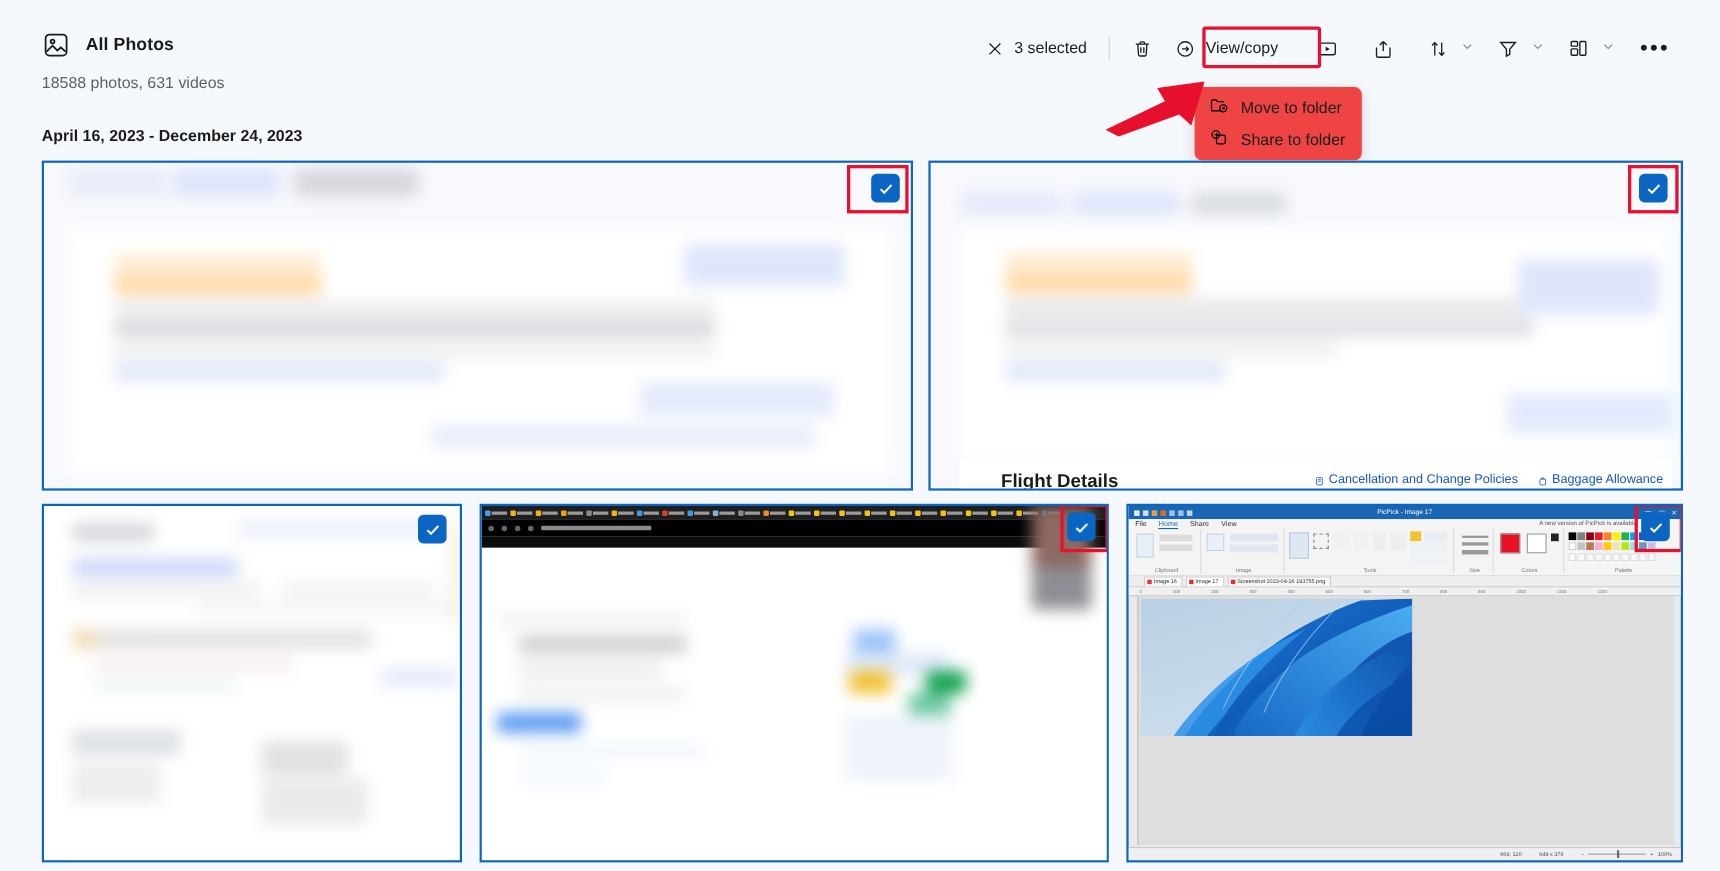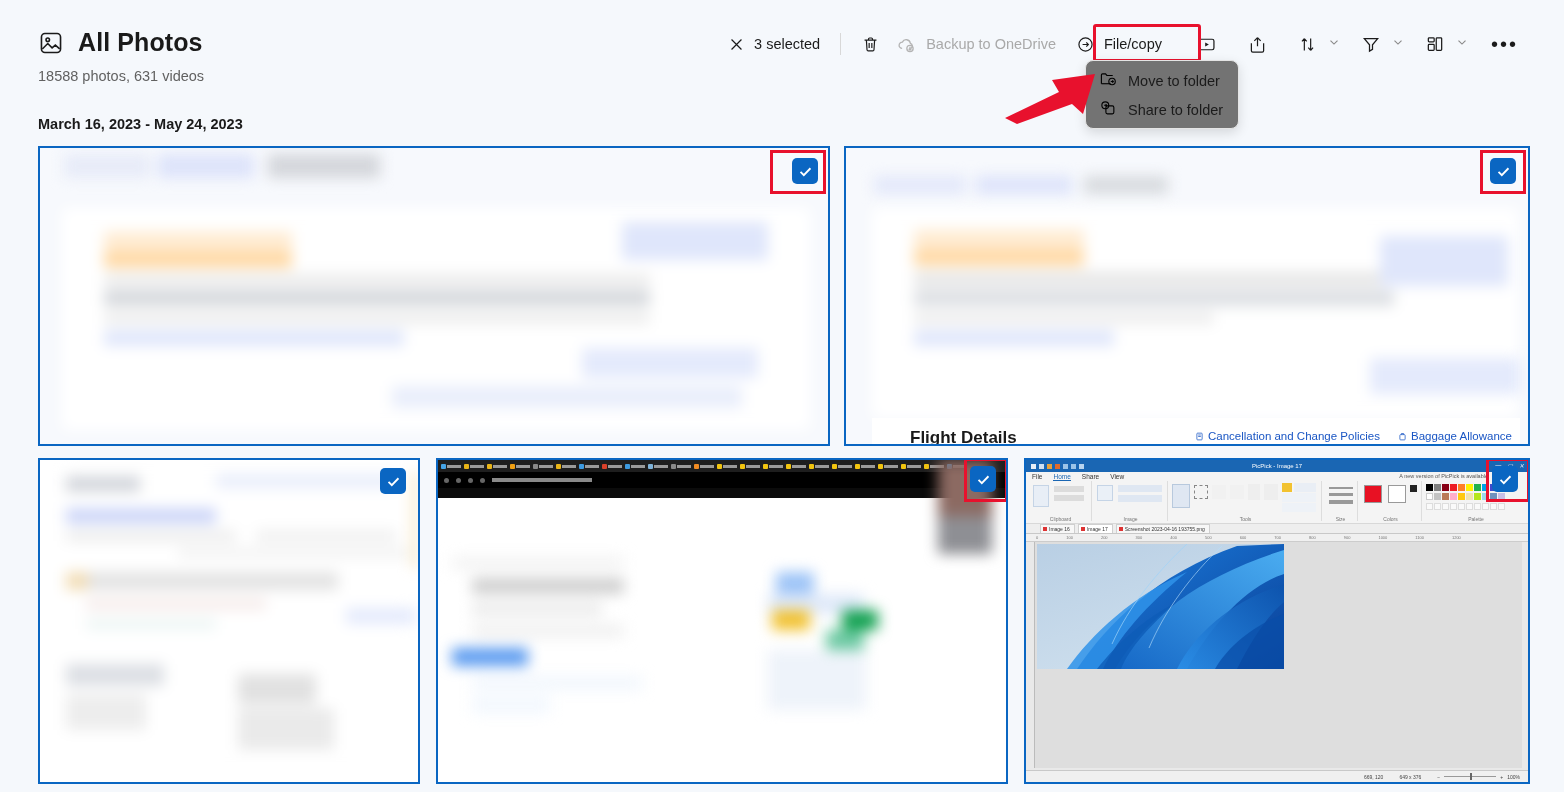--- a/index.html
+++ b/index.html
@@ -8,21 +8,21 @@
     background: #f5f8fc;
     font-family: "Liberation Sans", sans-serif;
     overflow: hidden;
   }
   .app { position: relative; width: 1564px; height: 792px; background: #f5f8fc; }
 
   
   .header { position: absolute; left: 0; top: 0; width: 1564px; height: 104px; }
   .title-row { position: absolute; left: 38px; top: 28px; display: flex; align-items: center; gap: 14px; }
   .photos-icon { width: 26px; height: 26px; color: #1b1b1b; display: block; }
-  .page-title { font-size: 25px; font-weight: bold; color: #1a1a1a; letter-spacing: .1px; }
+  .page-title { font-size: 16px; font-weight: bold; color: #1a1a1a; letter-spacing: .1px; }
   .subtitle { position: absolute; left: 38px; top: 68px; font-size: 14.5px; color: #616161; }
   .date-range { position: absolute; left: 38px; top: 116px; font-size: 14.5px; font-weight: bold; color: #1a1a1a; }
 
   
   .toolbar { position: absolute; right: 34px; top: 26px; display: flex; align-items: center; height: 36px; }
   .tb-item { display: flex; align-items: center; height: 34px; padding: 0 8px; border-radius: 5px; color: #1b1b1b; gap: 9px; cursor: default; }
   .tb-label { font-size: 14.5px; color: #1b1b1b; white-space: nowrap; }
   .tb-item.disabled .tb-label { color: #a9a9a9; }
   .tb-item.disabled svg { color: #b4b4b4; }
   .tb-sep { width: 1px; height: 22px; background: #d8d8d8; margin: 0 12px; }
@@ -32,22 +32,22 @@
   .dots { font-size: 20px; line-height: 10px; letter-spacing: 2px; color: #1b1b1b; padding: 0 4px; }
 
   
   .hl-movecopy {
     position: absolute; left: 1093px; top: 24px; width: 108px; height: 38px;
     border: 3px solid #e8112d; border-radius: 3px; pointer-events: none;
   }
 
   
   .dropdown {
-    position: absolute; left: 1085px; top: 60px; width: 154px; height: 69px;
-    background: #737373; border: 1px solid #e4e4e4; border-radius: 8px;
+    position: absolute; left: 1085px; top: 78px; width: 154px; height: 69px;
+    background: #ef4444; border: 1px solid #e4e4e4; border-radius: 8px;
     box-shadow: 0 4px 12px rgba(0,0,0,.13); padding: 5px 0;
   }
   .dd-item { display: flex; align-items: center; gap: 11px; height: 29px; padding: 0 10px 0 13px; }
   .dd-label { font-size: 14.5px; color: #1b1b1b; white-space: nowrap; }
 
   
   .arrow-anno { position: absolute; left: 1003px; top: 72px; width: 96px; height: 52px; }
 
   
   .grid { position: absolute; left: 38px; top: 146px; width: 1492px; }
@@ -67,21 +67,21 @@
   
   #tile1 { left: 0; top: 0; width: 792px; height: 300px; background: #f7f9fd; }
   #tile1 .inner { position: absolute; left: 22px; top: 60px; right: 18px; bottom: 14px; background: #fff; }
 
   
   #tile2 { left: 806px; top: 0; width: 686px; height: 300px; background: #f7f9fd; padding-left: 35px; }
   #tile2 .inner { position: absolute; left: 26px; top: 60px; right: 10px; bottom: 26px; background: #fff; }
   .flight-row { position: absolute; left: 26px; bottom: 0; right: 8px; height: 26px; background: #fff; }
   .flight-title { position: absolute; left: 38px; bottom: -4px; font-size: 17px; font-weight: bold; color: #1a1a1a; }
   .flight-links { position: absolute; right: 8px; bottom: 2px; display: flex; gap: 18px; font-size: 11.5px; color: #1a56c4; align-items: center; }
-  .flight-links .lk { display: flex; align-items: center; gap: 4px; }
+  .flight-links .lk { display: flex; align-items: flex-end; gap: 4px; }
 
   
   #tile3 { left: 0; top: 312px; width: 382px; height: 326px; }
   #tile3 .pg { position: absolute; left: 26px; top: 8px; right: 10px; bottom: 8px; background: #fff; }
 
   
   #tile4 { left: 398px; top: 312px; width: 572px; height: 326px; background: #fff; }
   .br-tabs { position: absolute; left: 0; top: 0; width: 100%; height: 12px; background: #1e1e1e; display: flex; align-items: center; padding-left: 2px; gap: 1px; overflow: hidden; }
   .br-tab { height: 9px; display: flex; align-items: center; gap: 1px; padding: 0 1px; }
   .br-tab i { width: 5px; height: 5px; display: block; border-radius: 1px; }
@@ -126,21 +126,21 @@
       <span>
         <svg class="photos-icon" viewBox="0 0 24 24" fill="none" stroke="currentColor" stroke-width="1.5">
           <rect x="3.2" y="3.2" width="17.6" height="17.6" rx="3.2"></rect>
           <circle cx="9" cy="9" r="1.6"></circle>
           <path d="M4 17.5l5-5 4 4 3-2.5 4 3.5"></path>
         </svg>
       </span>
       <span class="page-title">All Photos</span>
     </div>
     <div class="subtitle">18588 photos, 631 videos</div>
-    <div class="date-range">March 16, 2023 - May 24, 2023</div>
+    <div class="date-range">April 16, 2023 - December 24, 2023</div>
 
     <div class="toolbar">
       <div class="tb-item">
         <span>
           <svg class="tb-icon" width="17" height="17" viewBox="0 0 24 24" fill="none" stroke="currentColor" stroke-width="1.7">
               <path d="M5 5l14 14M19 5L5 19"></path>
             </svg>
         </span>
         <span class="tb-label">3 selected</span>
       </div>
@@ -150,39 +150,29 @@
       <div class="tb-item">
         <span>
           <svg class="tb-icon" width="19" height="19" viewBox="0 0 24 24" fill="none" stroke="currentColor" stroke-width="1.5">
             <path d="M4.5 6.5h15M9.5 6.5V5a1.2 1.2 0 0 1 1.2-1.2h2.6A1.2 1.2 0 0 1 14.5 5v1.5"></path>
             <path d="M6.8 6.5l.8 12.2a1.5 1.5 0 0 0 1.5 1.4h5.8a1.5 1.5 0 0 0 1.5-1.4l.8-12.2"></path>
             <path d="M10.3 10v6.5M13.7 10v6.5"></path>
           </svg>
         </span>
       </div>
 
-      <div class="tb-item disabled">
-        <span>
-          <svg class="tb-icon" width="21" height="21" viewBox="0 0 24 24" fill="none" stroke="currentColor" stroke-width="1.5">
-            <path d="M7 16.5a3.6 3.6 0 0 1 .3-7.2 4.8 4.8 0 0 1 9.1 1.3 3.2 3.2 0 0 1 .5 5.9"></path>
-            <circle cx="16" cy="16.6" r="3.6"></circle>
-              <path d="M16 14.7v3.6M14.5 16.8l1.5 1.5 1.5-1.5"></path>
-          </svg>
-        </span>
-        <span class="tb-label">Backup to OneDrive</span>
-      </div>
 
       <div class="tb-item" style="padding:0 12px;">
         <span>
           <svg class="tb-icon" width="19" height="19" viewBox="0 0 24 24" fill="none" stroke="currentColor" stroke-width="1.5">
             <circle cx="12" cy="12" r="8.3"></circle>
               <path d="M8.3 12h7.2M13 9.4l2.6 2.6-2.6 2.6"></path>
           </svg>
         </span>
-        <span class="tb-label">File/copy</span>
+        <span class="tb-label">View/copy</span>
       </div>
 
       <div class="tb-item" style="margin-left:14px;">
         <span>
           <svg class="tb-icon" width="21" height="21" viewBox="0 0 24 24" fill="none" stroke="currentColor" stroke-width="1.4">
             <rect x="3.5" y="6" width="17" height="12" rx="2"></rect>
               <path d="M10.5 9.6l4.2 2.4-4.2 2.4z" fill="currentColor" stroke="none"></path>
           </svg>
         </span>
       </div>

